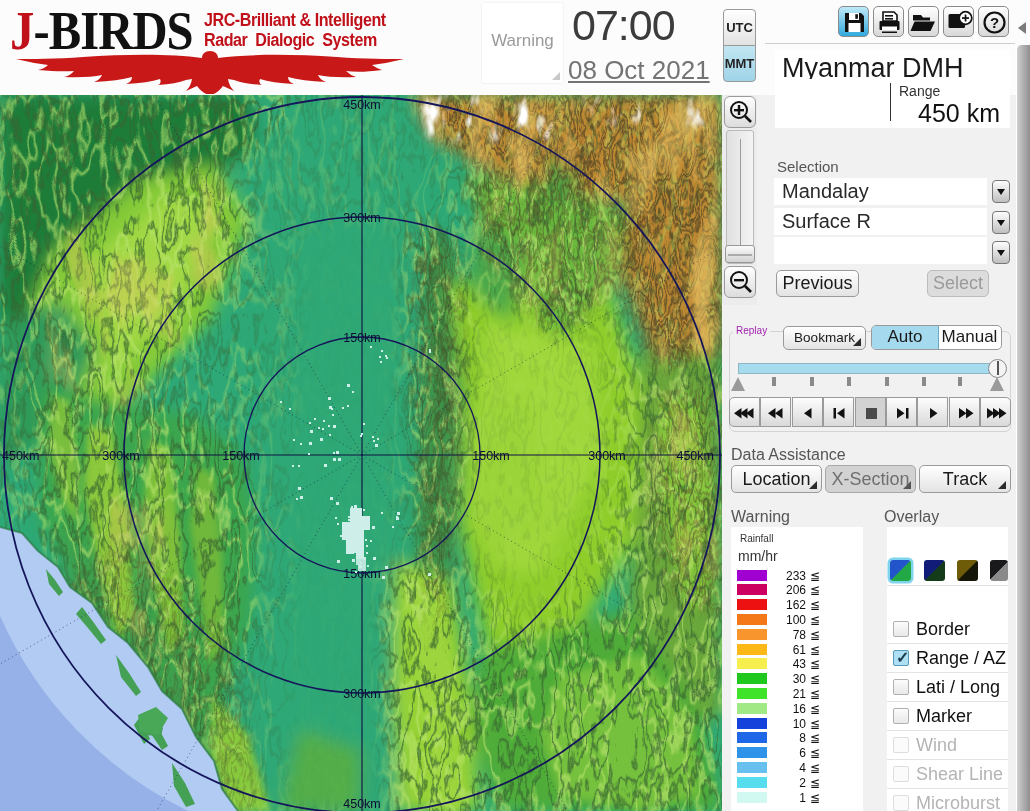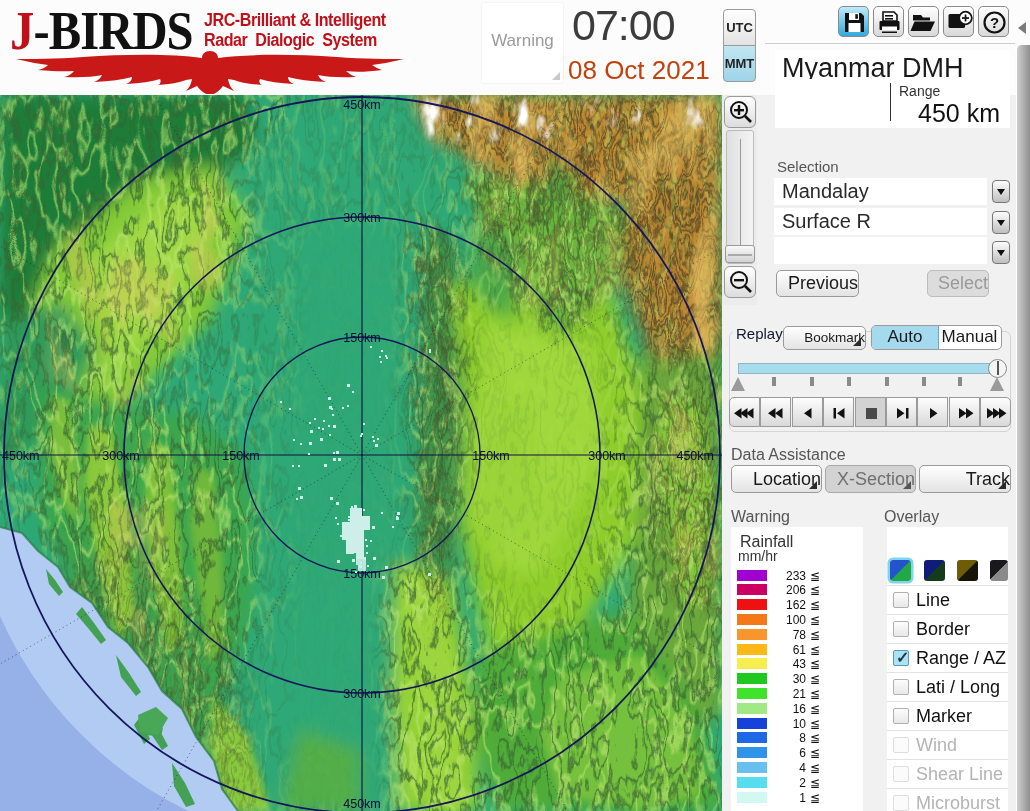--- a/index.html
+++ b/index.html
@@ -9,21 +9,21 @@
 
 
 #topbar { left:0; top:0; width:1030px; height:95px; background:#fcfcfc; }
 #logo-jbirds { left:10px; top:0px; font-family:"Liberation Serif", serif; font-weight:bold; font-size:54px; letter-spacing:-1px; color:#111; transform:scaleX(0.90); transform-origin:left top; }
 #logo-jbirds .j { color:#c0111a; }
 #logo-sub { left:204px; top:10px; color:#c0111a; font-weight:bold; font-size:17.5px; line-height:20px; letter-spacing:-0.5px; transform:scaleX(0.92); transform-origin:left top; }
 #warnbox { left:482px; top:3px; width:81px; height:80px; background:#fff; border-radius:2px; box-shadow:0 0 2px rgba(0,0,0,0.12); }
 #warnbox span { position:absolute; left:0; right:0; top:28px; text-align:center; color:#9a9a9a; font-size:17px; }
 #warnbox .fold { position:absolute; right:3px; bottom:3px; width:0; height:0; border-left:8px solid transparent; border-bottom:8px solid #c9c9c9; }
 #clock { left:572px; top:1px; width:150px; font-size:43px; color:#3c3c3c; letter-spacing:-1px; }
-#date { left:568px; top:55px; width:160px; font-size:26px; color:#c2410c; }
+#date { left:568px; top:55px; width:160px; font-size:26px; color:#737373;text-decoration:underline; }
 .tzbtn { left:723px; width:33px; height:37px; border:1px solid #9a9a9a; text-align:center; font-size:13px; font-weight:bold; color:#222; line-height:36px; }
 #utc { top:9px; border-radius:4px 4px 0 0; background:linear-gradient(#ffffff,#e2e2e2); }
 #mmt { top:45px; border-radius:0 0 4px 4px; background:linear-gradient(#c2e6f2,#9fd4e8); }
 .toolbtn { top:6px; width:31px; height:31px; border:1px solid #8a8a8a; border-radius:5px; background:linear-gradient(#ffffff,#d8d8d8); }
 #tb1 { left:838px; background:linear-gradient(#bfeaf8,#30a9dd); }
 #tb2 { left:873px; }
 #tb3 { left:908px; }
 #tb4 { left:943px; }
 #tb5 { left:978px; }
 
@@ -41,27 +41,27 @@
 #rangebox .rlab { position:absolute; left:124px; top:4px; font-size:14px; color:#333; }
 #rangebox .rval { position:absolute; right:10px; top:20px; font-size:25px; color:#111; }
 #sel-label { left:777px; top:158px; font-size:15px; color:#555; }
 .ddfield { left:774px; width:213px; height:27px; background:#fff; }
 .ddfield span { position:absolute; left:8px; top:2px; font-size:20px; color:#2a2a2a; }
 .ddbtn { left:992px; width:18px; height:23px; border:1px solid #777; border-radius:4px; background:linear-gradient(#fdfdfd,#bfbfbf); }
 .ddbtn:after { content:""; position:absolute; left:4px; top:8px; border-left:4px solid transparent; border-right:4px solid transparent; border-top:6px solid #111; }
 #dd1 { top:178px; } #dd1b { top:180px; }
 #dd2 { top:208px; } #dd2b { top:211px; }
 #dd3 { top:237px; } #dd3b { top:241px; }
-.btn { border:1px solid #9a9a9a; border-radius:5px; background:linear-gradient(#ffffff,#e3e3e3); text-align:right; color:#1a1a1a; }
+.btn { border:1px solid #9a9a9a; border-radius:5px; background:linear-gradient(#ffffff,#e3e3e3); text-align:center; color:#1a1a1a; }
 #btn-prev { left:776px; top:270px; width:83px; height:27px; font-size:18px; line-height:25px; }
 #btn-select { left:927px; top:270px; width:62px; height:27px; font-size:18px; line-height:25px; background:#dcdcdc; border-color:#bcbcbc; color:#9a9a9a; }
 
 
 #replaybox { left:729px; top:331px; width:282px; height:101px; border:1px solid #d4d4d4; border-radius:6px; }
-#replay-label { left:733px; top:325px; font-size:15px; color:#0f172a; background:#f1f1f1; padding:0 3px; }
+#replay-label { left:733px; top:325px; font-size:10px; color:#a21caf; background:#f1f1f1; padding:0 3px; }
 #btn-bookmark { left:783px; top:326px; width:83px; height:24px; font-size:13.5px; line-height:22px; }
 #automan { left:871px; top:325px; width:131px; height:25px; border:1px solid #9a9a9a; border-radius:5px; background:#fff; }
 #automan .auto { position:absolute; left:0; top:0; width:67px; height:23px; background:#a5d9ee; border-right:1px solid #6ca6c0; border-radius:4px 0 0 4px; text-align:center; font-size:17px; line-height:22px; color:#1a1a1a; }
 #automan .man { position:absolute; right:0; top:0; width:63px; height:23px; text-align:center; font-size:17px; line-height:22px; color:#1a1a1a; }
 #slider-track { left:738px; top:363px; width:263px; height:11px; background:#a7dcee; border:1px solid #8fb6c4; }
 #slider-knob { left:988px; top:359px; width:19px; height:19px; border-radius:50%; background:#f4f4f4; border:1.5px solid #8a8a8a; }
 #slider-knob:after { content:""; position:absolute; left:8px; top:1px; width:1.5px; height:14px; background:#555; }
 .tick { top:377px; width:4px; height:9px; background:#8a8a8a; }
 .endtri { top:377px; width:0; height:0; border-left:7px solid transparent; border-right:7px solid transparent; border-bottom:14px solid #9a9a9a; }
 
@@ -73,21 +73,21 @@
 .dabtn { top:465px; height:28px; font-size:18px; line-height:26px; }
 #da1 { left:731px; width:91px; }
 #da2 { left:825px; width:91px; background:#d2d2d2; border-color:#a8a8a8; color:#6f6f6f; }
 #da3 { left:919px; width:92px; }
 .cornertri { position:absolute; right:4px; bottom:3px; width:0; height:0; border-left:8px solid transparent; border-bottom:8px solid #2a2a2a; }
 #da2 .cornertri { border-bottom-color:#555; }
 
 
 #legend-label { left:731px; top:508px; font-size:16px; color:#555; }
 #legendbox { left:731px; top:527px; width:132px; height:284px; background:#fff; }
-#legendbox .t1 { position:absolute; left:9px; top:6px; font-size:16px; color:#333; }
+#legendbox .t1 { position:absolute; left:9px; top:6px; font-size:10px; color:#333; }
 #legendbox .t2 { position:absolute; left:7px; top:21px; font-size:14px; color:#333; }
 .lbar { position:absolute; left:6px; width:30px; height:11px; }
 .llab { position:absolute; left:38px; width:37px; font-size:12px; color:#111; text-align:right; }
 .lle { position:absolute; left:79px; font-size:12px; color:#111; }
 
 
 #overlay-label { left:884px; top:508px; font-size:16px; color:#555; }
 #overlaybox { left:887px; top:527px; width:121px; height:284px; background:#fff; }
 .ovrow { position:absolute; left:0; width:121px; height:29px; border-bottom:1px solid #e3e3e3; }
 .cb { position:absolute; left:6px; top:6px; width:16px; height:16px; border:1px solid #b0b0b0; border-radius:2px; background:linear-gradient(#fcfcfc,#e8e8e8); }
@@ -312,24 +312,20 @@
       <div class="lle" style="top:263.5px;">≦</div>
     </div>
   <div class="abs" id="overlay-label">Overlay</div>
   <div class="abs" id="overlaybox">
       <div class="ovrow" style="top:29px; height:30px;">
 <div class="swatch" style="left:3px; box-shadow:0 0 0 2.5px #7fd4ee; background:linear-gradient(135deg,#2255cc 49%,#22a844 51%);"></div>
 <div class="swatch" style="left:37px; background:linear-gradient(135deg,#101c78 49%,#153c1a 51%);"></div>
 <div class="swatch" style="left:70px; background:linear-gradient(135deg,#6e5c08 49%,#151508 51%);"></div>
 <div class="swatch" style="left:103px; width:18px; background:linear-gradient(135deg,#19191b 49%,#8a8a8a 51%);"></div>
 </div>
-      <div class="ovrow" style="top:59px;">
-        <div class="cb"></div>
-        <div class="ovtext">Line</div>
-      </div>
       <div class="ovrow" style="top:88px;">
         <div class="cb"></div>
         <div class="ovtext">Border</div>
       </div>
       <div class="ovrow" style="top:117px;">
         <div class="cb checked"></div>
         <div class="ovtext">Range / AZ</div>
       </div>
       <div class="ovrow" style="top:146px;">
         <div class="cb"></div>

